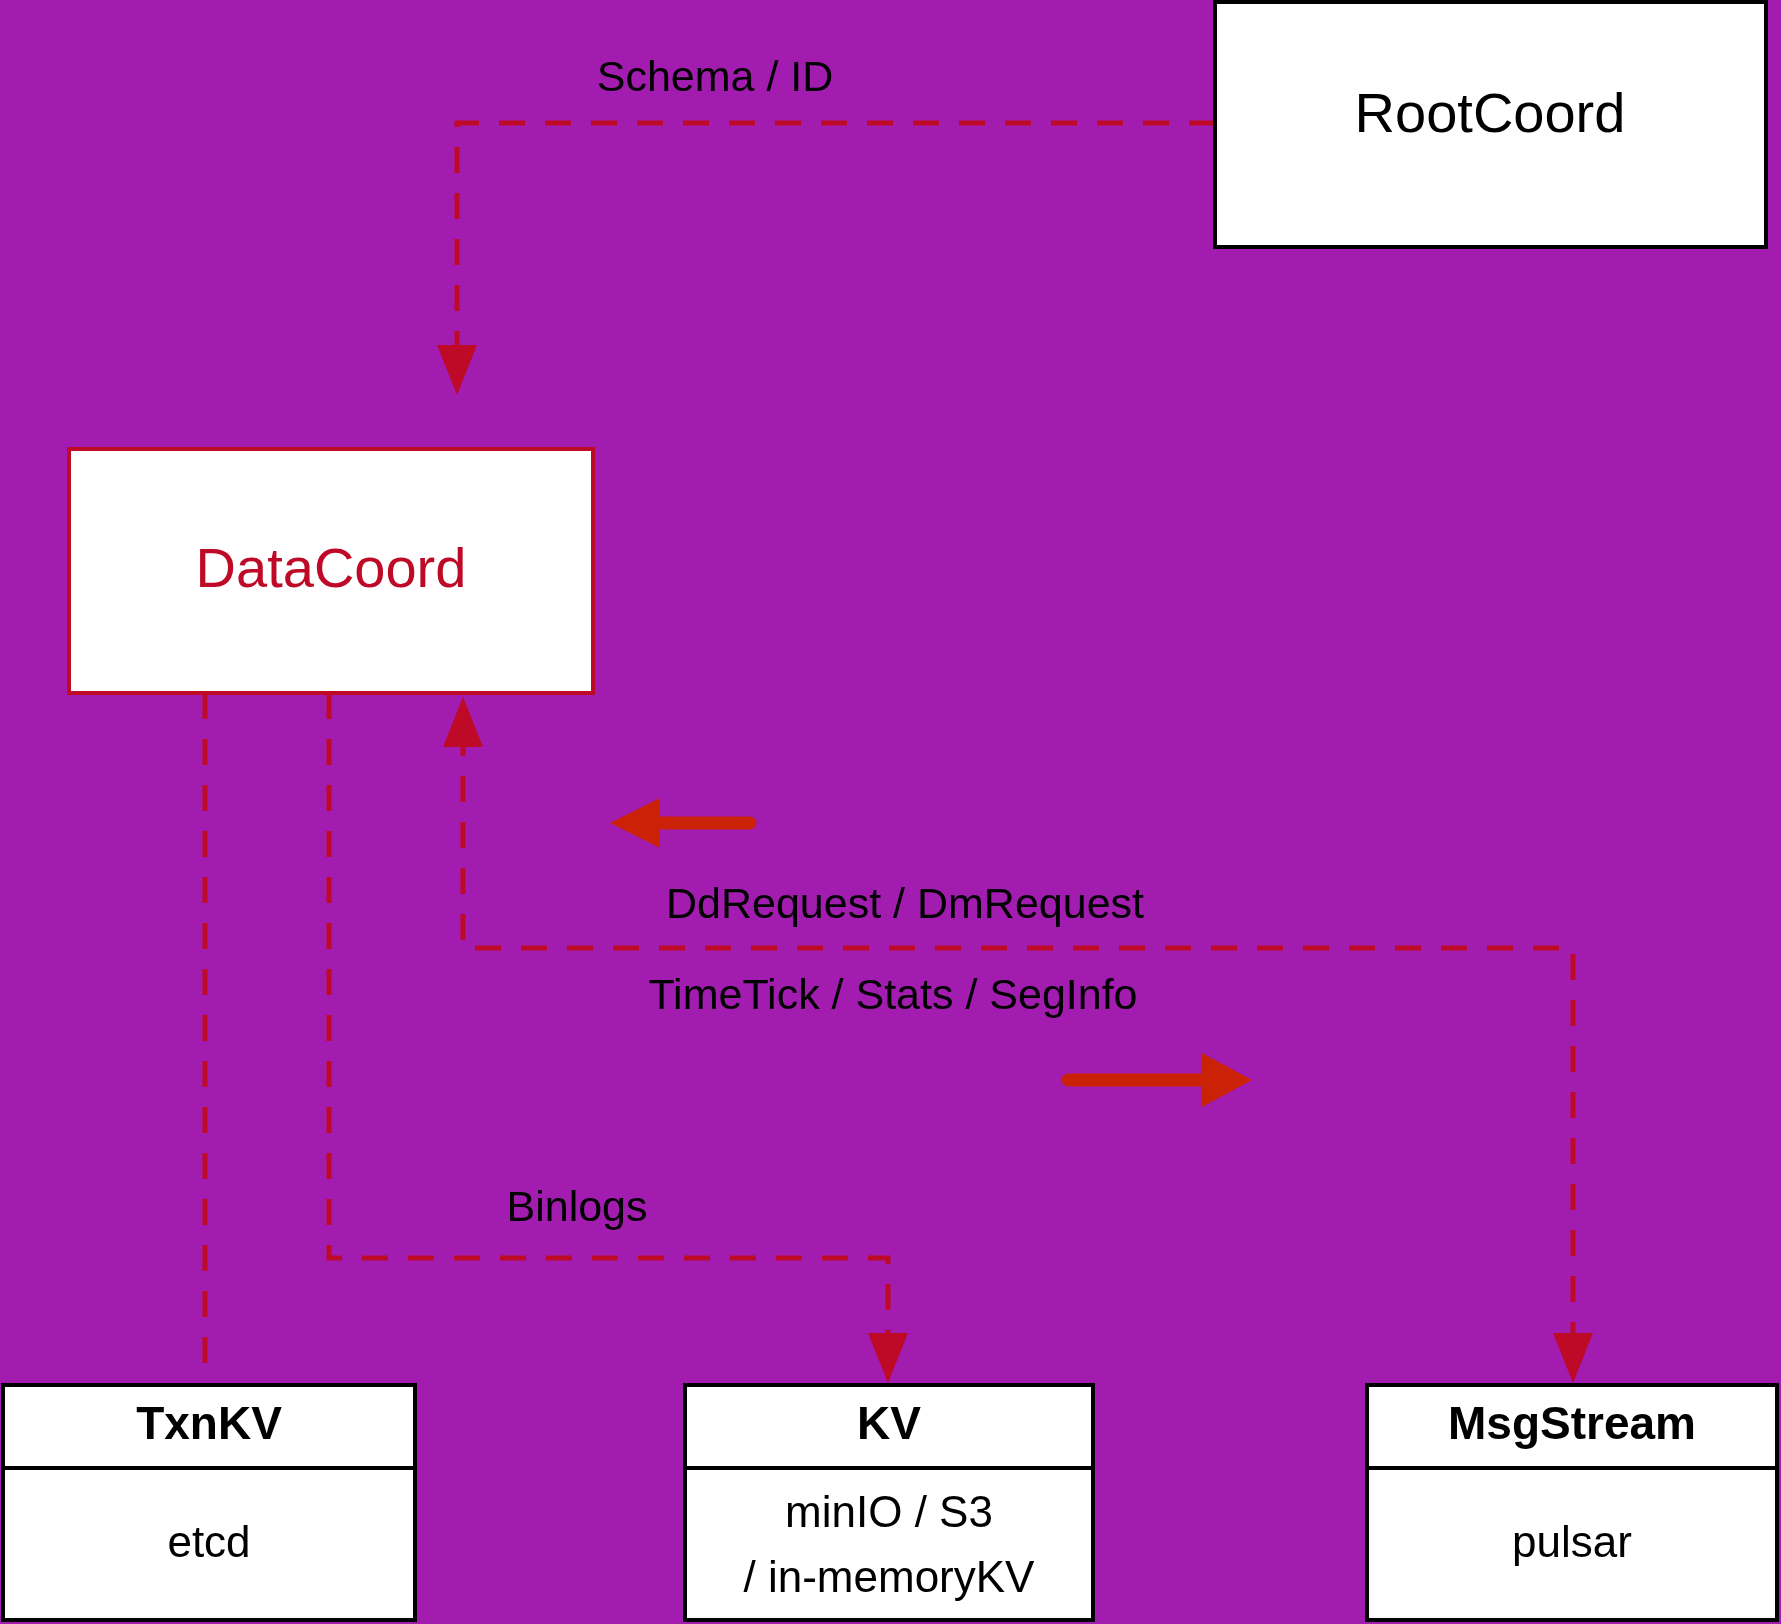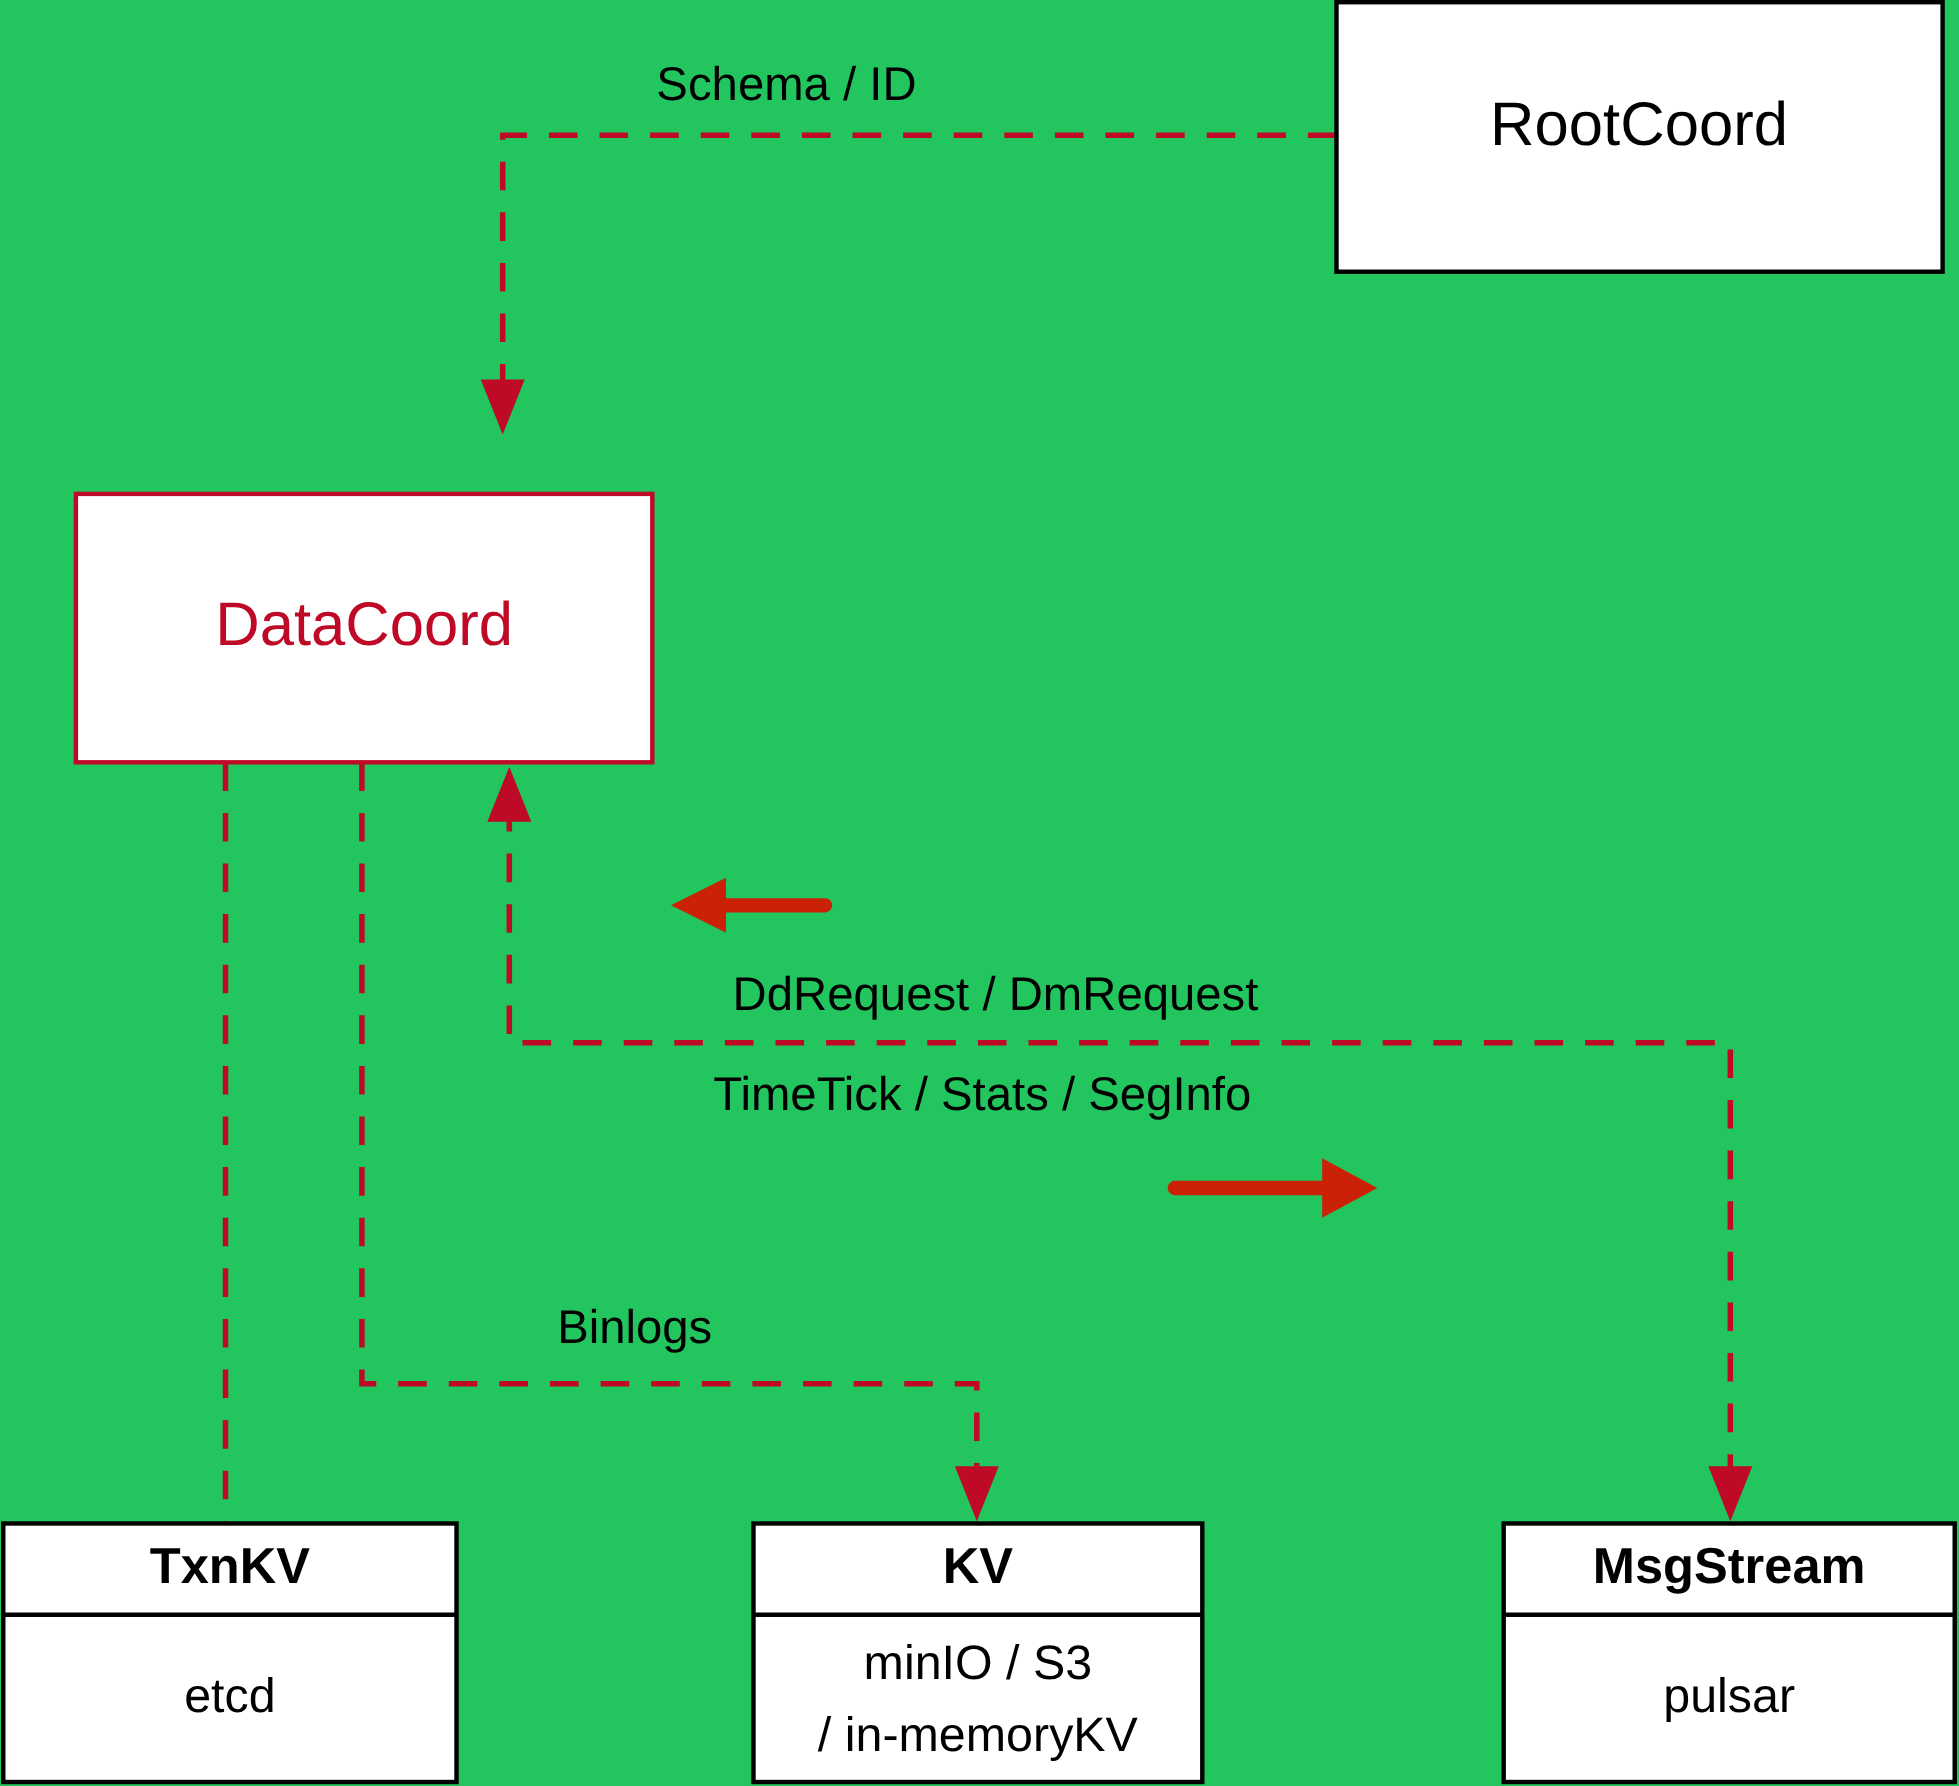--- a/index.html
+++ b/index.html
@@ -7,21 +7,21 @@
     padding: 0;
     background: #ffffff;
   }
   body {
     font-family: "Liberation Sans", sans-serif;
   }
   #diagram-root {
     position: relative;
     width: 1781px;
     height: 1624px;
-    background: #22c55e;
+    background: #a21caf;
     overflow: hidden;
   }
   svg.diagram-svg {
     position: absolute;
     top: 0;
     left: 0;
     width: 1781px;
     height: 1624px;
   }
   .node-box {

